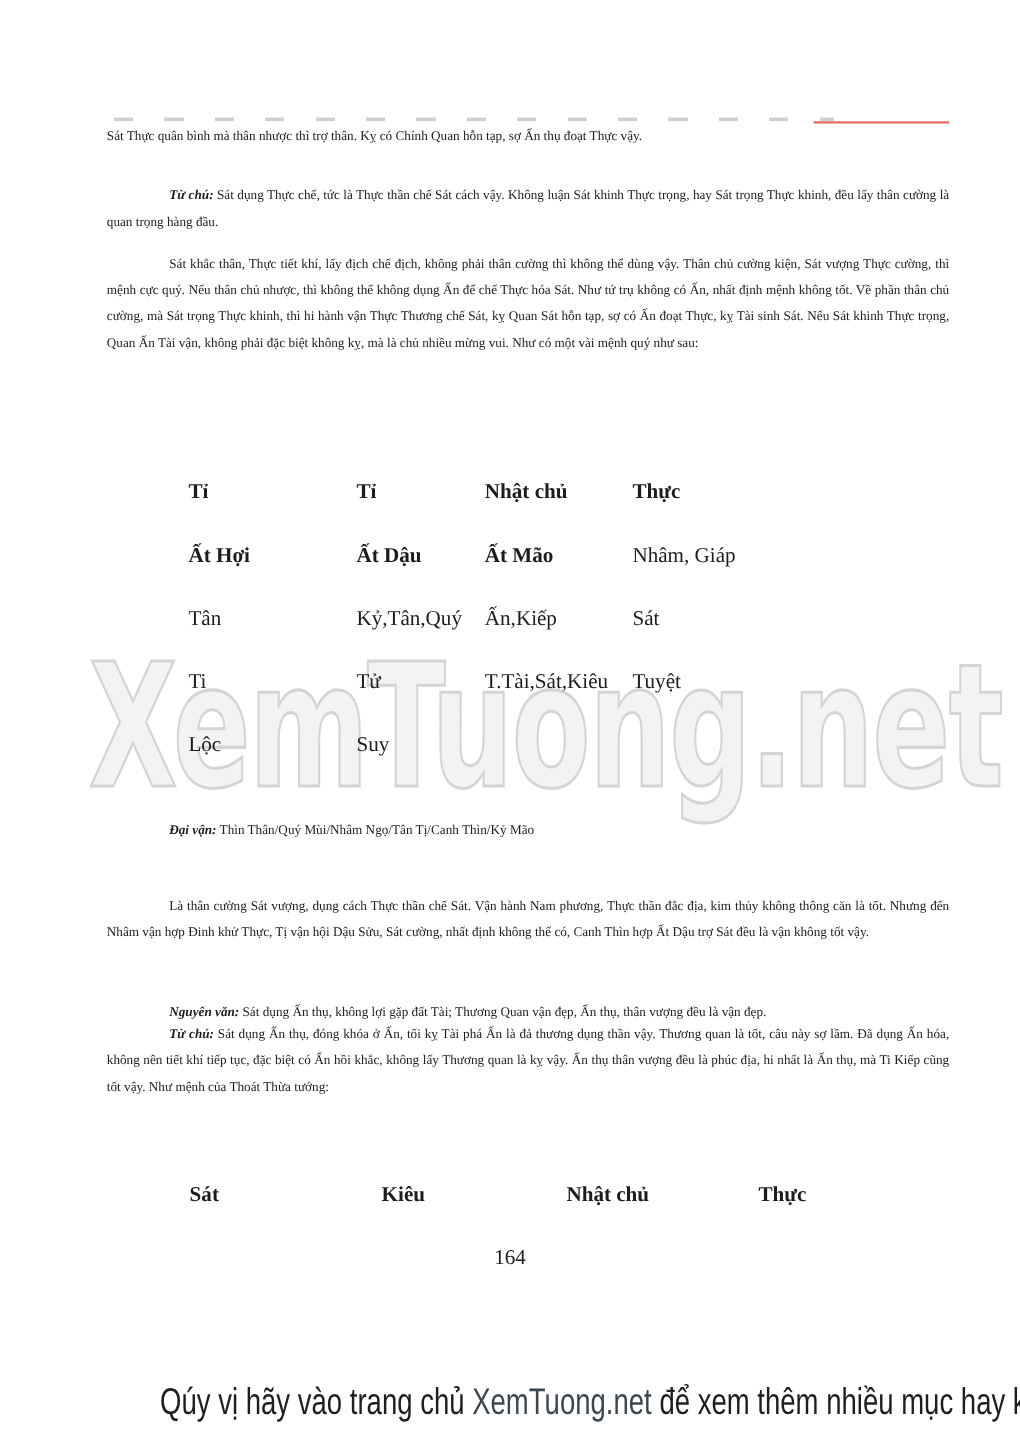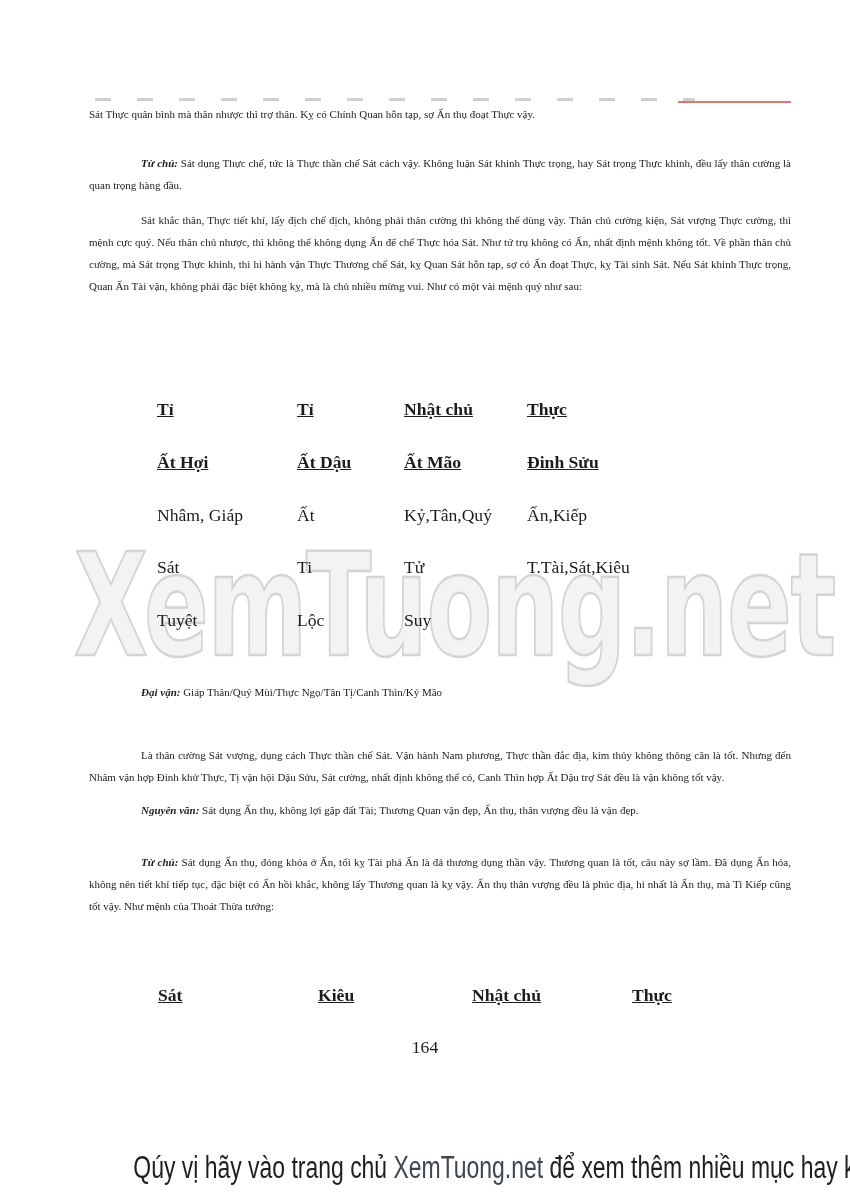--- a/index.html
+++ b/index.html
@@ -17,21 +17,21 @@
     position:absolute; left:157px; top:398px; width:585px; z-index:2;
     display:grid; grid-template-columns:140px 107px 123px 1fr; grid-auto-rows:52.8px;
     font-size:17.6px; line-height:22px;
   }
   .grid2 {
     position:absolute; left:158px; top:984px; width:620px; z-index:2;
     display:grid; grid-template-columns:160px 154px 160px 1fr;
     font-size:17.6px; line-height:22px;
   }
   .cell { white-space:nowrap; }
-  .b { font-weight:bold;text-decoration:underline; }
+  .b { font-weight:bold; }
   .watermark {
     position:absolute; left:74px; top:534px; z-index:1;
     font-family:"DejaVu Sans", sans-serif; font-weight:bold;
     font-size:143px; line-height:143px; letter-spacing:-2px;
     color:#f3f3f3; -webkit-text-stroke:2.5px #d4d4d4;
     transform:scaleX(0.67); transform-origin:left top; white-space:nowrap;
   }
   .red-line {
     position:absolute; left:678px; top:101px; width:113px; height:2px;
     background:#e0756b; z-index:3;
@@ -72,42 +72,41 @@
 
   <div class="grid1">
     <div class="cell b">Tỉ</div>
     <div class="cell b">Tỉ</div>
     <div class="cell b">Nhật chủ</div>
     <div class="cell b">Thực</div>
 
     <div class="cell b">Ất Hợi</div>
     <div class="cell b">Ất Dậu</div>
     <div class="cell b">Ất Mão</div>
-    <div class="cell b">Đinh Sửu</div>
 
     <div class="cell">Nhâm, Giáp</div>
-    <div class="cell">Ất</div>
+    <div class="cell">Tân</div>
     <div class="cell">Kỷ,Tân,Quý</div>
 
     <div class="cell">Ấn,Kiếp</div>
     <div class="cell">Sát</div>
     <div class="cell">Ti</div>
     <div class="cell">Tử</div>
 
     <div class="cell">T.Tài,Sát,Kiêu</div>
     <div class="cell">Tuyệt</div>
     <div class="cell">Lộc</div>
     <div class="cell">Suy</div>
   </div>
 
-  <p class="para indent" style="top:681px"><span class="lead">Đại vận:</span><span> Giáp Thân/Quý Mùi/Thực Ngọ/Tân Tị/Canh Thìn/Kỷ Mão</span></p>
+  <p class="para indent" style="top:681px"><span class="lead">Đại vận:</span><span> Thìn Thân/Quý Mùi/Nhâm Ngọ/Tân Tị/Canh Thìn/Kỷ Mão</span></p>
 
   <p class="para indent" style="top:744px">Là thân cường Sát vượng, dụng cách Thực thần chế Sát. Vận hành Nam phương, Thực thần đắc địa, kim thủy không thông căn là tốt. Nhưng đến Nhâm vận hợp Đinh khử Thực, Tị vận hội Dậu Sửu, Sát cường, nhất định không thể có, Canh Thìn hợp Ất Dậu trợ Sát đều là vận không tốt vậy.</p>
 
-  <p class="para indent" style="top:799px"><span class="lead">Nguyên văn:</span><span> Sát dụng Ấn thụ, không lợi gặp đất Tài; Thương Quan vận đẹp, Ấn thụ, thân vượng đều là vận đẹp.</span></p>
+  <p class="para indent" style="top:833px"><span class="lead">Nguyên văn:</span><span> Sát dụng Ấn thụ, không lợi gặp đất Tài; Thương Quan vận đẹp, Ấn thụ, thân vượng đều là vận đẹp.</span></p>
 
   <p class="para indent" style="top:851px"><span class="lead">Từ chú:</span><span> Sát dụng Ấn thụ, đóng khóa ở Ấn, tối kỵ Tài phá Ấn là đả thương dụng thần vậy. Thương quan là tốt, câu này sợ lầm. Đã dụng Ấn hóa, không nên tiết khí tiếp tục, đặc biệt có Ấn hồi khắc, không lấy Thương quan là kỵ vậy. Ấn thụ thân vượng đều là phúc địa, hi nhất là Ấn thụ, mà Ti Kiếp cũng tốt vậy. Như mệnh của Thoát Thừa tướng:</span></p>
 
   <div class="grid2">
     <div class="cell b">Sát</div>
     <div class="cell b">Kiêu</div>
     <div class="cell b">Nhật chủ</div>
     <div class="cell b">Thực</div>
   </div>
 

